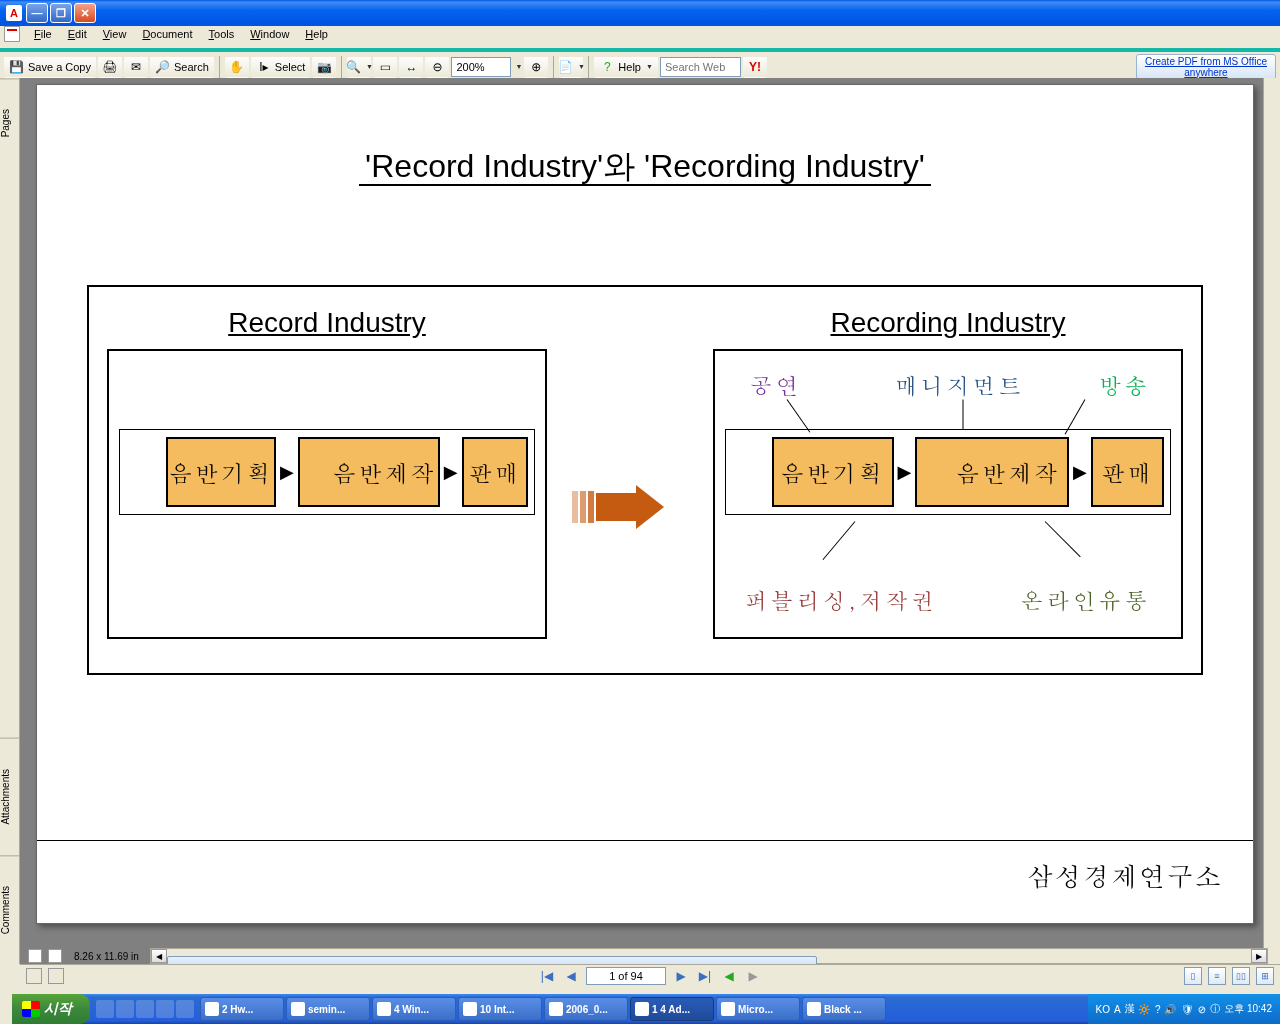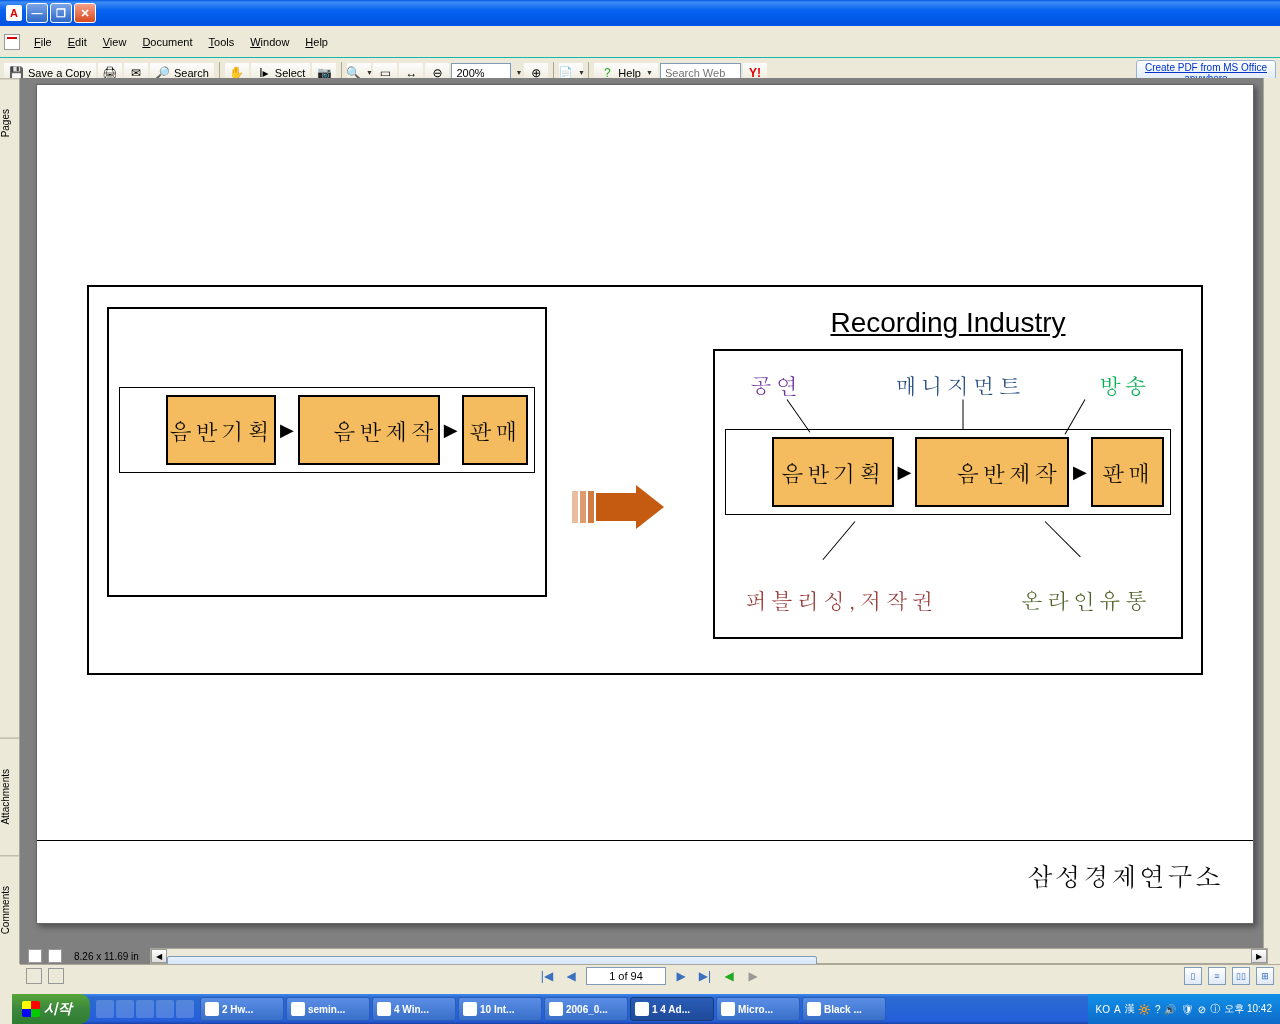--- a/index.html
+++ b/index.html
@@ -9,21 +9,21 @@
 .titlebar { height: 26px; background: linear-gradient(to bottom, #0058e6 0%, #3f8cf3 8%, #0563f0 40%, #0054e3 88%, #0054e3 100%); display: flex; align-items: center; padding: 0 2px 0 6px; color: #fff; font-weight: bold; }
 .titlebar .app-icon { width: 16px; height: 16px; background: #fff; margin-right: 4px; border-radius: 2px; display:flex;align-items:center;justify-content:center;color:#d00;font-weight:bold;font-size:11px; }
 .titlebar .title { flex: 1; font-size: 12px; }
 .titlebar .win-btns { display: flex; gap: 2px; }
 .titlebar .win-btn { width: 22px; height: 20px; border: 1px solid #fff; border-radius: 3px; display:flex;align-items:center;justify-content:center; color:#fff; font-weight:bold; font-size:11px; }
 .titlebar .min { background: linear-gradient(#7ba4e8,#2f69c9); }
 .titlebar .max { background: linear-gradient(#7ba4e8,#2f69c9); }
 .titlebar .close { background: linear-gradient(#f5a08a,#d74a1e); }
 
 
-.menubar { height: 32px; background: #ece9d8; border-bottom: 1px solid #14b8a6; display: flex; align-items: center; padding: 0 4px; }
+.menubar { height: 26px; background: #ece9d8; border-bottom: 4px solid #14b8a6; display: flex; align-items: flex-start; padding: 0 4px; }
 .menubar .doc-icon { width:16px; height:16px; margin-right:6px; background:#fff; border:1px solid #999; position:relative; }
 .menubar .doc-icon::after{content:"";position:absolute;top:2px;left:2px;right:2px;height:2px;background:#d00;}
 .menubar .menu-item { padding: 2px 8px; cursor: default; }
 .menubar .menu-item u { text-decoration: underline; }
 
 
 .toolbar { height: 30px; background: #ece9d8; border-bottom: 1px solid #aca899; display: flex; align-items: center; padding: 0 4px; gap: 2px; }
 .toolbar .sep { width: 1px; height: 22px; background: #aca899; margin: 0 3px; }
 .toolbar .tbtn { height: 22px; padding: 0 4px; border: 1px solid transparent; border-radius: 3px; display:flex; align-items:center; gap:3px; cursor:default; background: linear-gradient(#fdfdfd,#ece9d8); }
 .toolbar .tbtn.icon-only { width: 24px; justify-content:center; padding:0; }
@@ -201,23 +201,25 @@
 
 <div class="main">
   <div class="side-tabs">
     <div class="side-tab">Pages</div>
     <div class="filler"></div>
     <div class="side-tab">Attachments</div>
     <div class="side-tab">Comments</div>
   </div>
   <div class="doc-area">
     <div class="page">
+      <div class="slide-title"><span>'Record Industry'와 'Recording Industry'</span></div>
 
       <div class="diagram-outer">
         <div class="col left">
+          <div class="col-title">Record Industry</div>
           <div class="col-box">
             <div class="chain-row">
               <div class="chain-box b1">음반기획</div>
               <div class="chain-arrow">▶</div>
               <div class="chain-box b2">음반제작</div>
               <div class="chain-arrow">▶</div>
               <div class="chain-box b3">판매</div>
             </div>
           </div>
         </div>

